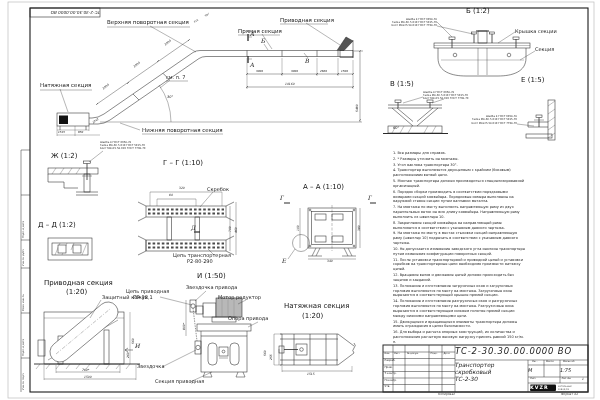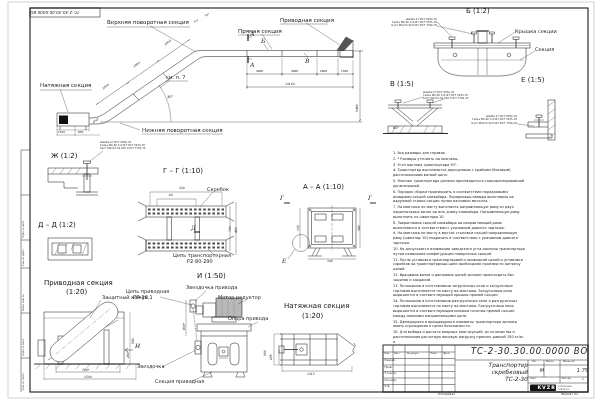--- a/index.html
+++ b/index.html
@@ -12,21 +12,21 @@
   .mark{font-family:"DejaVu Serif",serif;font-style:italic;font-size:6px;color:#111;}
   .dim{font-size:3px;font-style:italic;color:#222;}
   .dim2{font-size:2.8px;font-style:italic;color:#222;}
   .dim3{font-size:3.5px;font-style:italic;color:#222;}
   .tiny{font-size:2.5px;color:#333;}
   .call{position:absolute;font-size:2.6px;line-height:1.3;color:#333;}
   .call div{white-space:nowrap;}
   .rm90{transform:rotate(-90deg);transform-origin:left top;}
   .rm35{transform:rotate(-35deg);transform-origin:left top;}
   .it{font-style:italic;}
-  .ctr{text-align:right;}
+  .ctr{text-align:left;}
   .note{font-size:3.5px;line-height:1.38;color:#2a2a2a;margin-bottom:1px;}
   svg{position:absolute;left:0;top:0;}
 </style>
 </head>
 <body>
 
 <div id="sheet">
 
 <svg width="600" height="400" viewBox="0 0 600 400">
 <g stroke="#2b2b2b" fill="none" stroke-width="0.55">
@@ -254,21 +254,21 @@
 
 <div class="lbl ttl" style="left:390px;top:81px;">В (1:5)</div>
 <div class="lbl dim3" style="left:393px;top:127px;">60°</div>
 
 <div class="lbl ttl" style="left:521px;top:77px;">Е (1:5)</div>
 
 <div class="lbl ttl" style="left:51px;top:153px;">Ж (1:2)</div>
 
 <div class="lbl ttl" style="left:38px;top:222px;">Д – Д (1:2)</div>
 
-<div class="lbl ttl" style="left:163px;top:168px;">Г – Г (1:10)</div>
+<div class="lbl ttl" style="left:163px;top:160px;">Г – Г (1:10)</div>
 <div class="lbl s5" style="left:207px;top:187px;">Скребок</div>
 <div class="lbl s5" style="left:173px;top:252.5px;">Цепь транспортерная</div>
 <div class="lbl s5" style="left:187px;top:258.5px;">Р2-80-290</div>
 <div class="lbl mark" style="left:191px;top:225px;">Д</div>
 <div class="lbl dim" style="left:179px;top:186.5px;">320</div>
 <div class="lbl dim" style="left:169px;top:194px;">80</div>
 <div class="lbl dim rm90" style="left:228.5px;top:232px;">700</div>
 <div class="lbl dim rm90" style="left:235px;top:233px;">460</div>
 
 <div class="lbl ttl" style="left:303px;top:184px;">А – А (1:10)</div>

